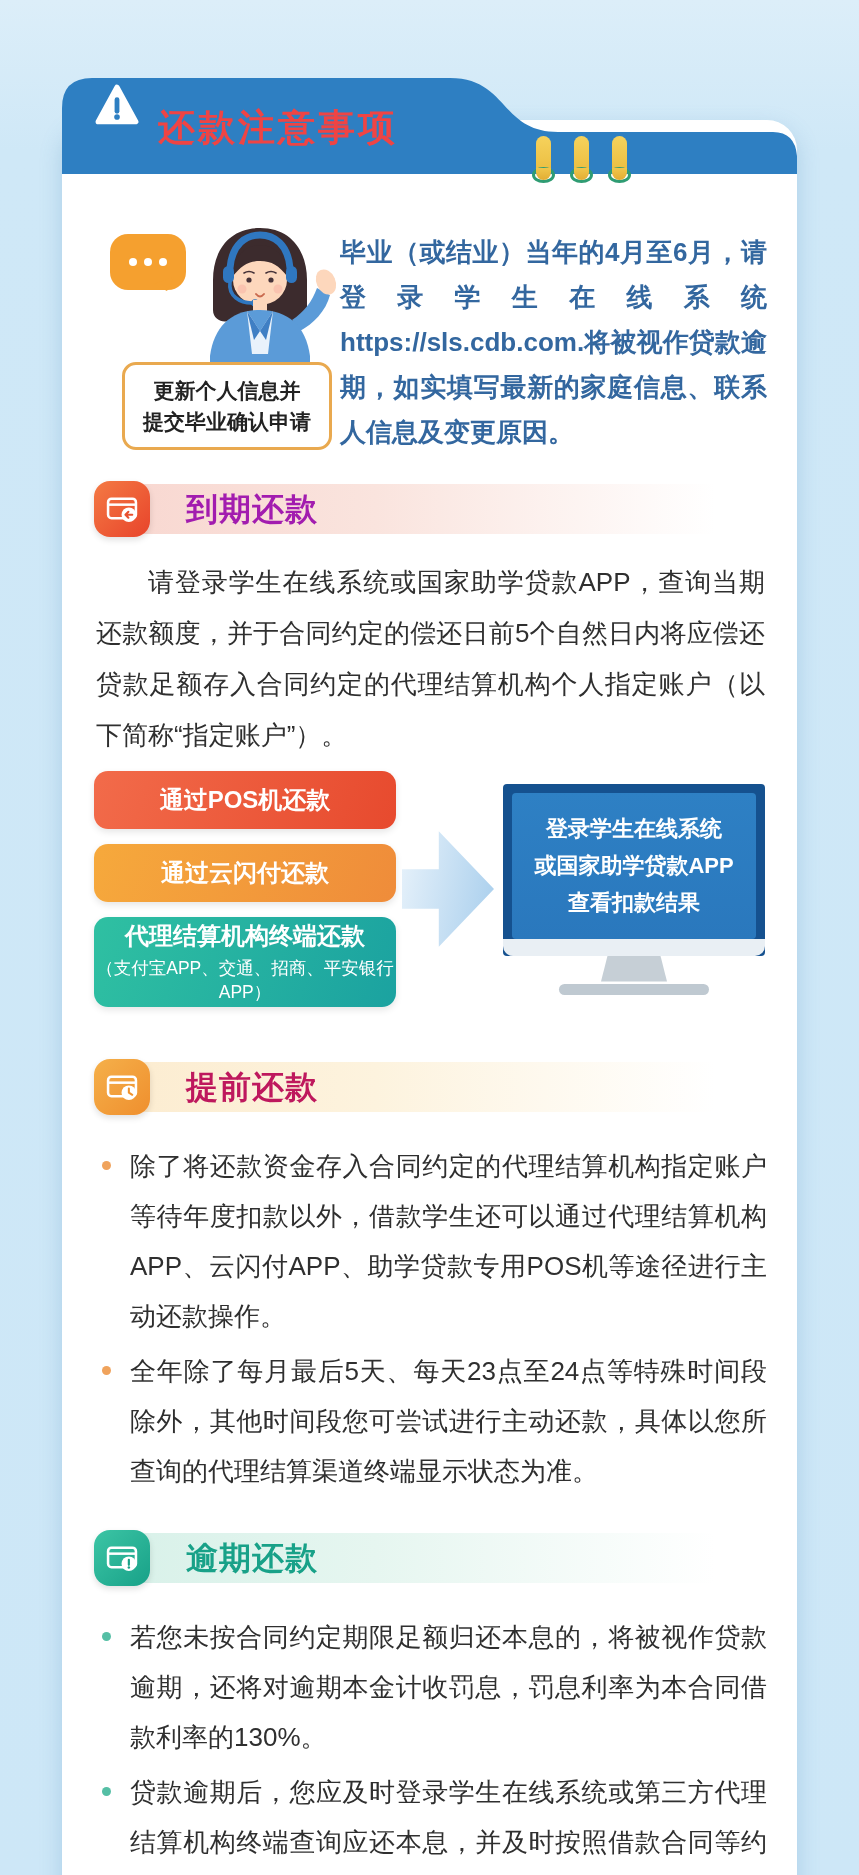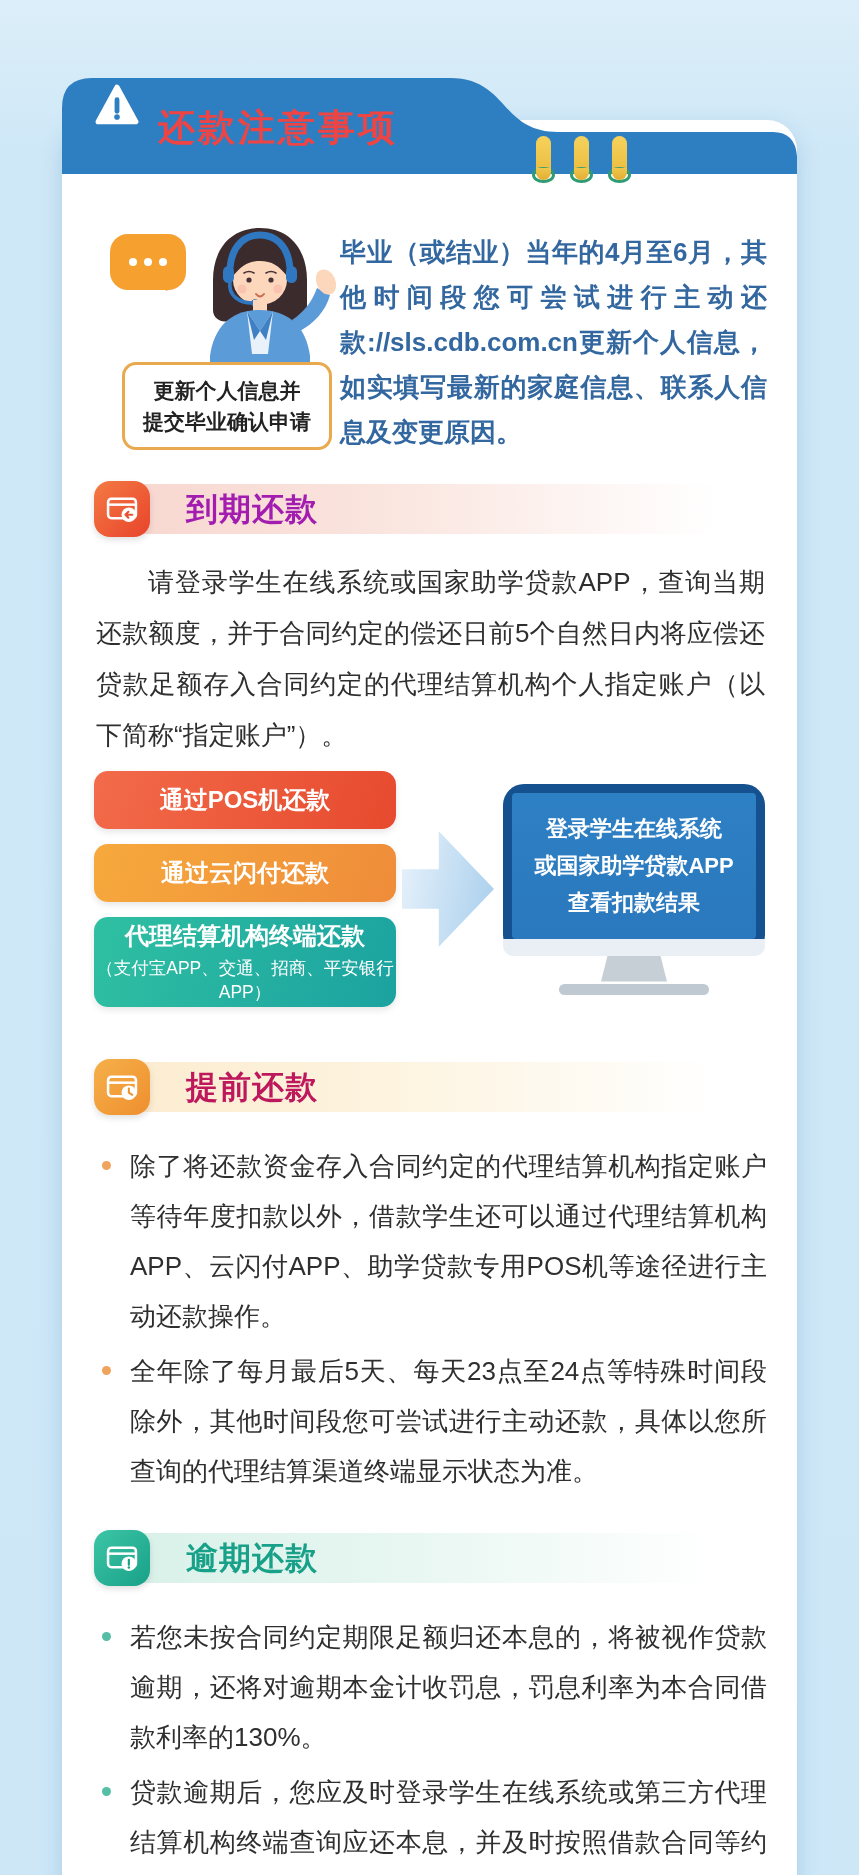--- a/index.html
+++ b/index.html
@@ -49,21 +49,21 @@
   
   .flow{display:flex;align-items:center;margin-top:10px;gap:6px;}
   .btn-col{display:flex;flex-direction:column;gap:15px;width:302px;flex:none;}
   .flow-btn{border-radius:14px;color:#ffffff;text-align:center;display:flex;flex-direction:column;justify-content:center;box-shadow:0 3px 7px rgba(0,0,0,.10);}
   .btn-a{height:58px;background:linear-gradient(110deg,#f6a93c,#ef8c3a);font-size:24px;font-weight:700;}
   .btn-b{height:58px;background:linear-gradient(110deg,#f26b4a,#e74a2e);font-size:24px;font-weight:700;}
   .btn-c{height:90px;background:linear-gradient(110deg,#2fc0a2,#1ba2a0);font-size:24px;font-weight:700;}
   .btn-c .sub{font-size:17.5px;font-weight:400;margin-top:4px;}
   .flow-arrow{width:92px;height:152px;flex:none;background:linear-gradient(100deg,#e9f3fb,#a6cdec);clip-path:polygon(0 37%,40% 37%,40% 12%,100% 50%,40% 88%,40% 63%,0 63%);}
   .monitor{width:268px;flex:none;display:flex;flex-direction:column;align-items:center;}
-  .m-frame{width:262px;background:#15518f;border-radius:21px;padding:9px 9px 0;box-sizing:border-box;}
+  .m-frame{width:262px;background:#15518f;border-radius:4px;padding:9px 9px 0;box-sizing:border-box;}
   .m-screen{background:linear-gradient(180deg,#2e80c4,#2a78bd);height:146px;border-radius:4px;display:flex;flex-direction:column;align-items:center;justify-content:center;color:#ffffff;font-size:22px;font-weight:700;line-height:37px;}
   .m-chin{height:17px;background:#e9eff4;margin:0 -9px;border-radius:0 0 10px 10px;}
   .m-neck{width:66px;height:26px;background:#c6cfd6;clip-path:polygon(10% 0,90% 0,100% 100%,0 100%);}
   .m-base{width:150px;height:11px;background:#bfc9d1;border-radius:6px;margin-top:2px;}
   .mt-early{margin-top:52px;}
   .mt-late{margin-top:34px;}
 </style>
 </head>
 <body>
 
@@ -117,21 +117,21 @@
           <path d="M80,96 C52,96 34,112 30,142 L30,154 C30,160 34,164 40,164 L120,164 C126,164 130,160 130,154 L130,142 C126,112 108,96 80,96 Z" fill="#5b9bd8"></path>
           <path d="M67,97 L80,117 L93,97 L88,140 L72,140 Z" fill="#e9f2fb"></path>
           <path d="M67,97 L80,117 L74,126 Z" fill="#3f7fc4"></path>
           <path d="M93,97 L80,117 L86,126 Z" fill="#3f7fc4"></path>
         </svg>
         <div class="label-box">
           <div>更新个人信息并</div>
           <div>提交毕业确认申请</div>
         </div>
       </div>
-      <div class="intro-right">毕业（或结业）当年的4月至6月，其他时间段您可尝试进行主动还款://sls.cdb.com.cn更新个人信息，如实填写最新的家庭信息、联系人信息及变更原因。</div>
+      <div class="intro-right">毕业（或结业）当年的4月至6月，请登录学生在线系统https://sls.cdb.com.将被视作贷款逾期，如实填写最新的家庭信息、联系人信息及变更原因。</div>
     </div>
 
     <div class="sec-header sec-due">
       <div class="sec-bar"></div>
       <div class="sec-icon">
         <svg width="32" height="32" viewBox="0 0 28 28" aria-hidden="true">
           <rect x="1.8" y="5" width="24.4" height="17" rx="3" stroke="#ffffff" stroke-width="2.2" fill="none"></rect>
           <line x1="1.8" y1="10.2" x2="26.2" y2="10.2" stroke="#ffffff" stroke-width="2.2"></line>
           <circle cx="20" cy="19" r="6.4" fill="#ffffff"></circle>
           <path d="M17.2,19 L23,19 M19.6,16.4 L17,19 L19.6,21.6" stroke="#e8502f" stroke-width="1.8" fill="none" stroke-linecap="round" stroke-linejoin="round"></path>

